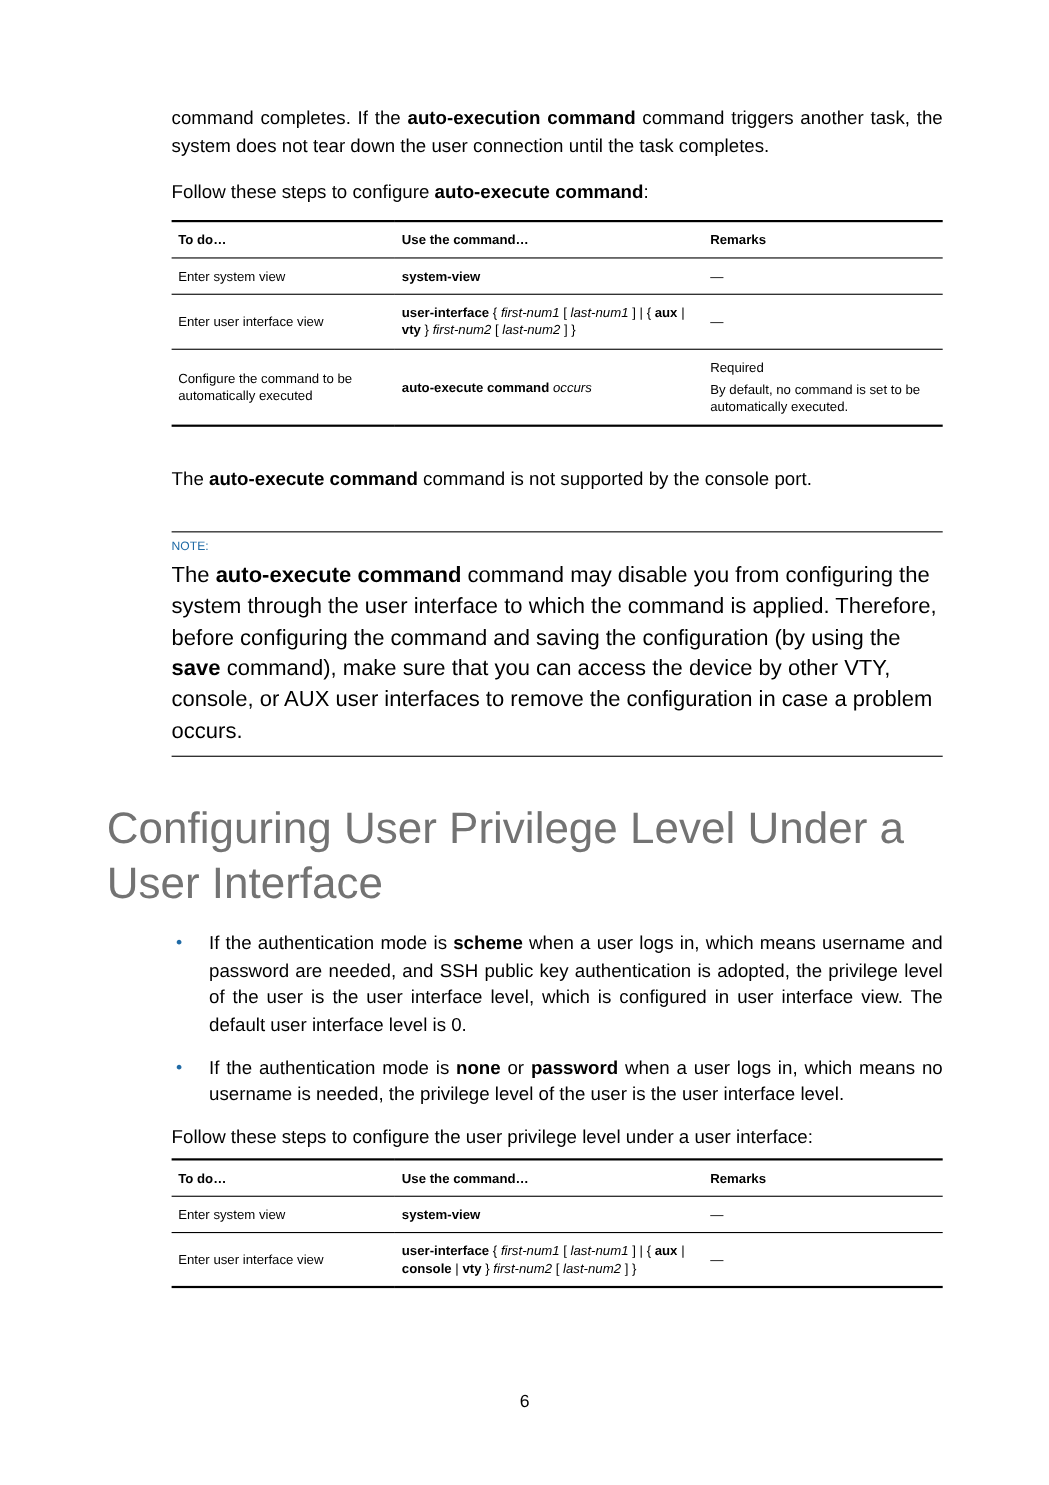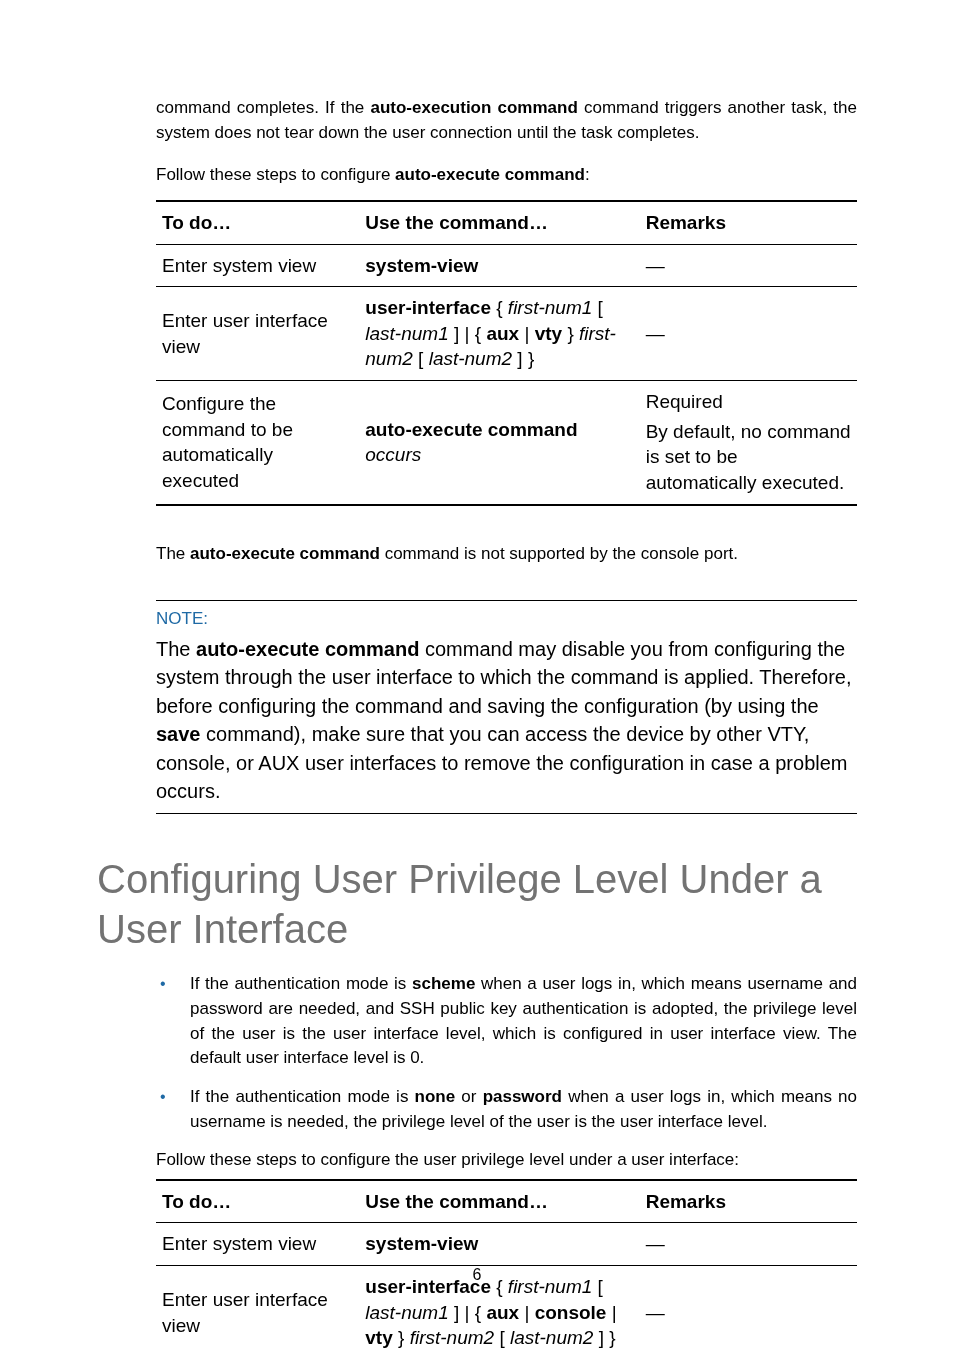--- a/index.html
+++ b/index.html
@@ -30,42 +30,42 @@
   .tbl {
     width: 100%;
     border-collapse: collapse;
     margin-top: 6px;
     margin-bottom: 28px;
   }
   .tbl th, .tbl td {
     text-align: left;
     vertical-align: middle;
     padding: 8px 6px 8px 6px;
-    font-size: 19px;
+    font-size: 12px;
     line-height: 1.35;
   }
   .tbl thead tr {
     border-top: 2.5px solid #000;
     border-bottom: 1.5px solid #000;
   }
   .tbl thead th { font-weight: bold; }
   .tbl tbody tr { border-bottom: 1px solid #000; }
   .tbl tbody tr:last-child { border-bottom: 2.5px solid #000; }
   .col-a { width: 29%; }
   .col-b { width: 40%; }
   .col-c { width: 31%; }
   .note-box {
     border-top: 1.2px solid #000;
     border-bottom: 1.2px solid #000;
     margin: 34px 0 40px 59px;
   }
   .note-head {
     color: #1f6aa5;
     padding: 6px 0 3px 0;
-    font-size: 17px;
+    font-size: 11px;
   }
   .note-body {
     padding: 0 0 8px 0;
     font-size: 20px;
     line-height: 1.42;
   }
   h1.section-title {
     color: #737373;
     font-weight: 300;
     font-size: 40px;

